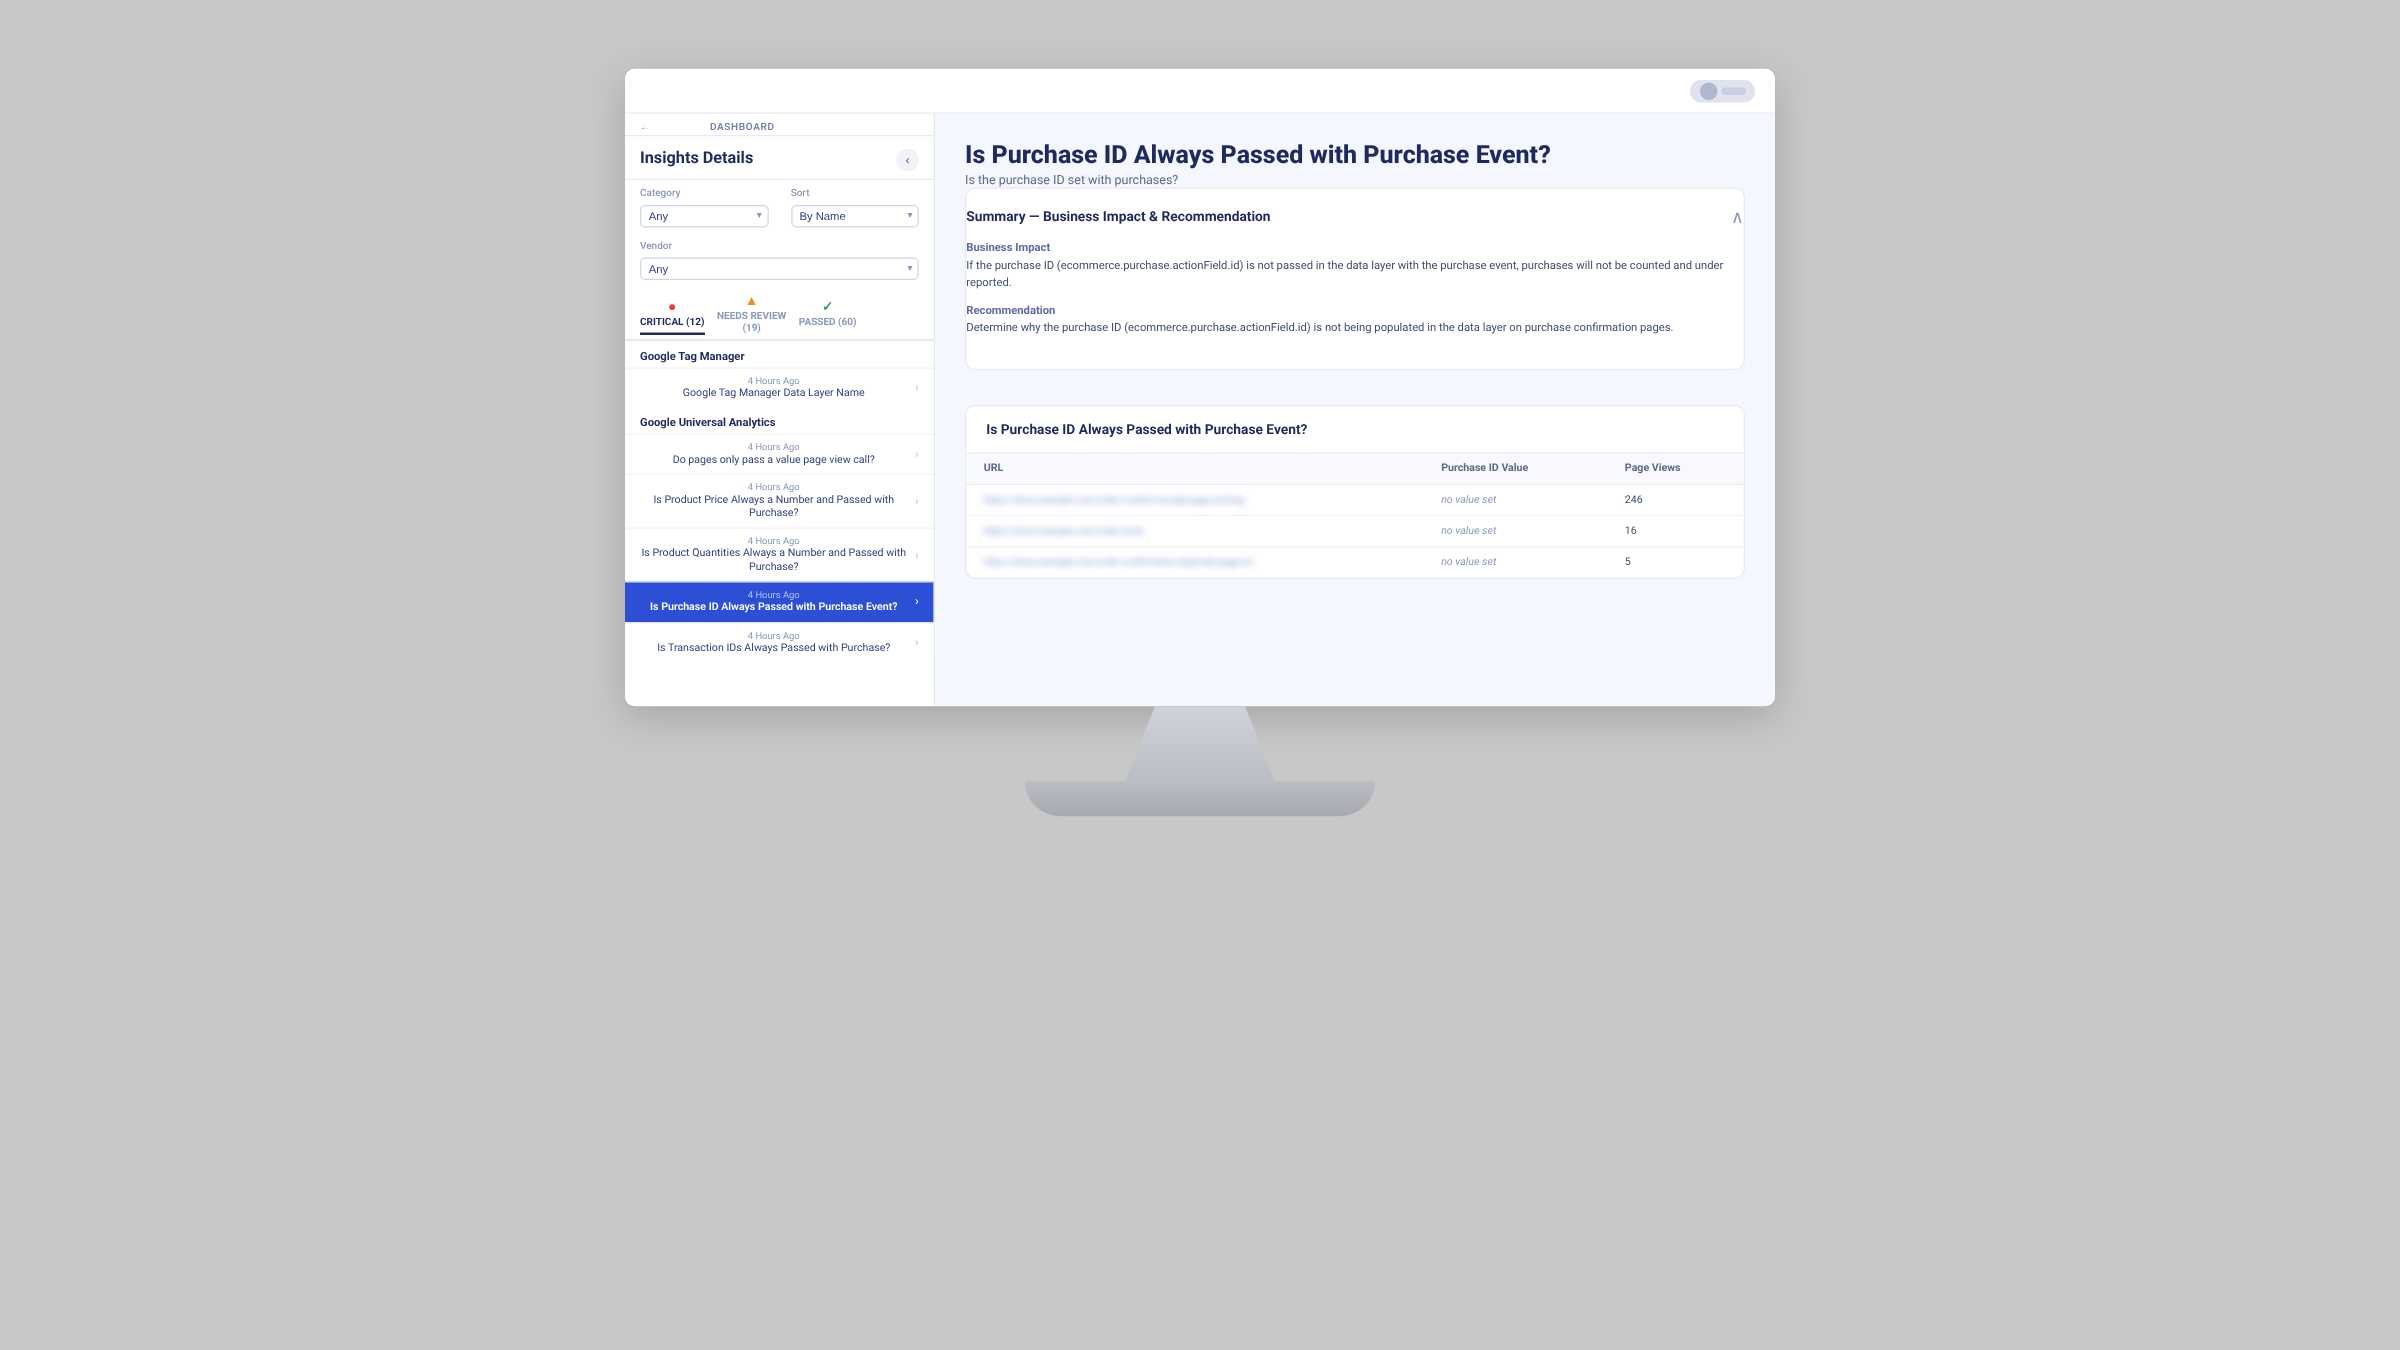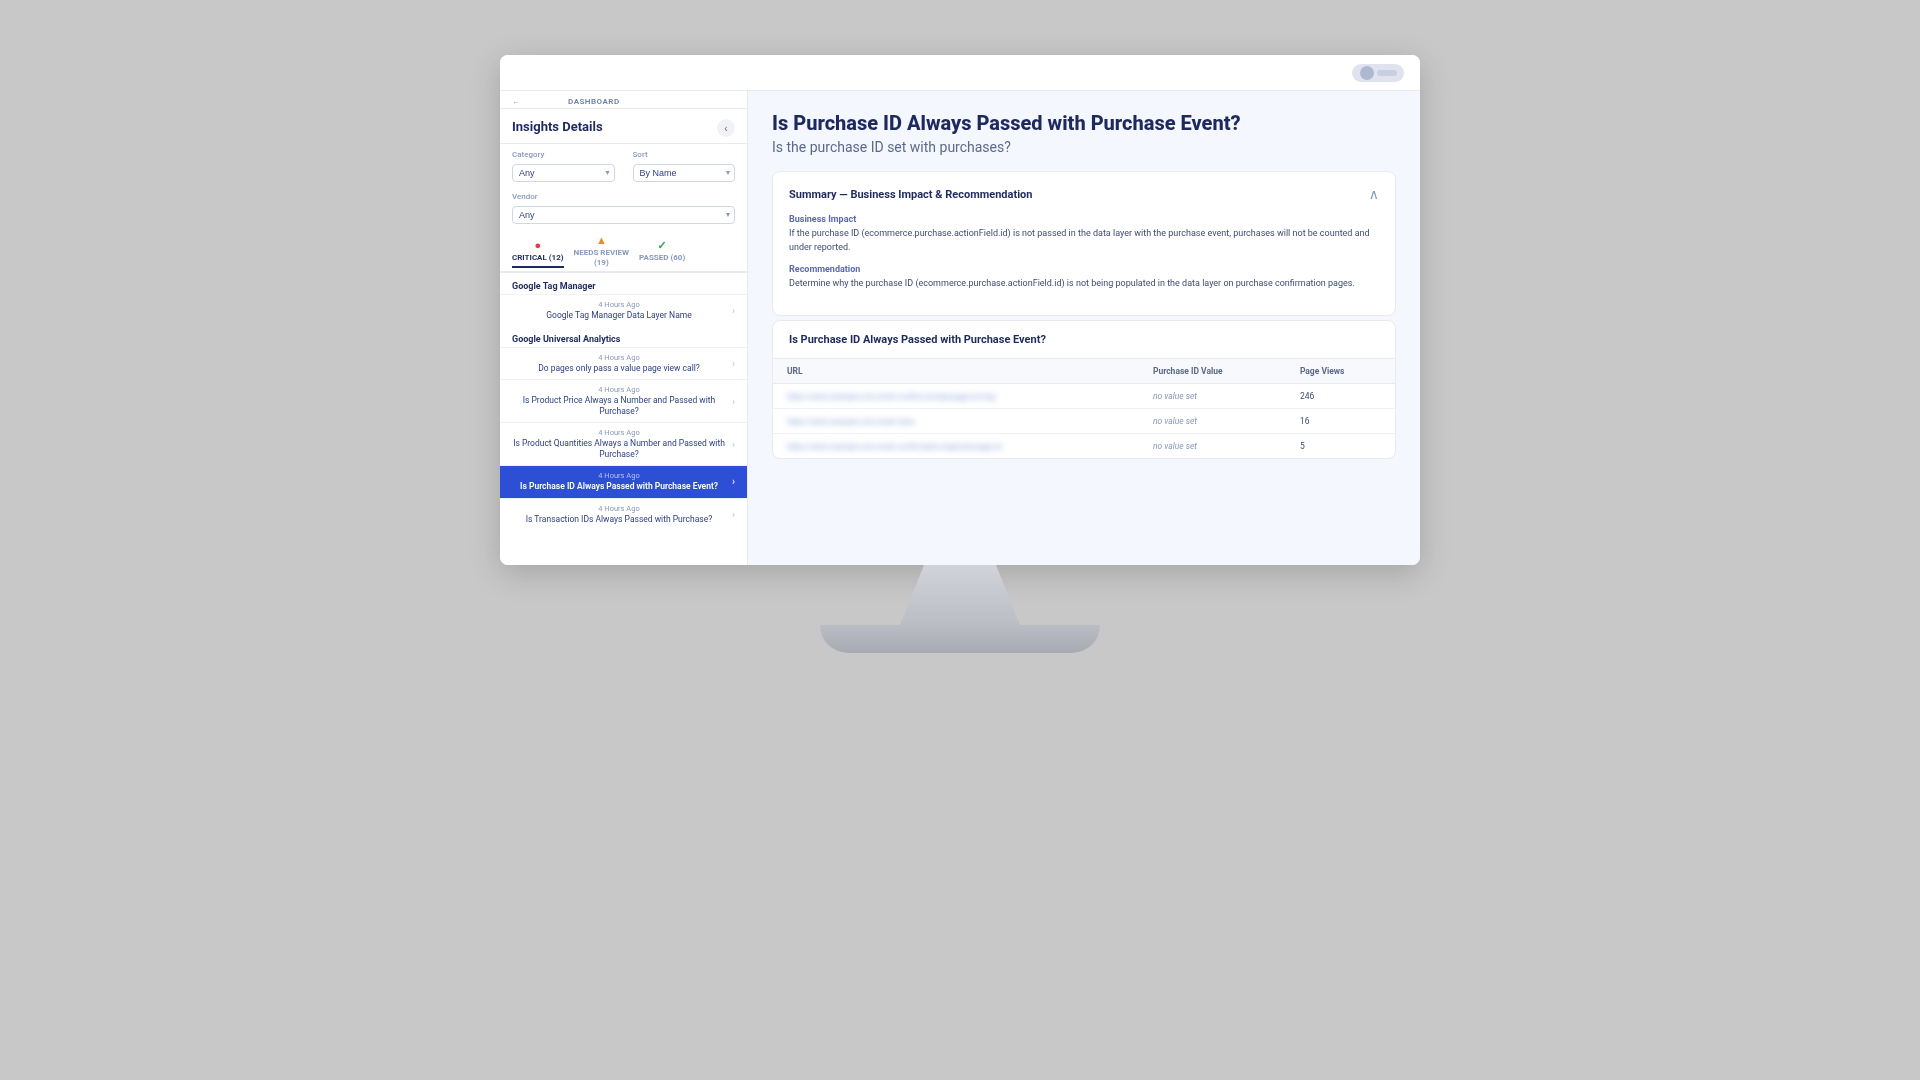--- a/index.html
+++ b/index.html
@@ -308,29 +308,28 @@
       padding: 20px 24px;
     }
     .detail-title {
       font-size: 20px;
       font-weight: 800;
       color: #1e2a5e;
       margin-bottom: 4px;
       line-height: 1.2;
     }
     .detail-subtitle {
-      font-size: 14px;
+      font-size: 10px;
       color: #5b6a8a;
-      margin-bottom: 16px;
     }
     .summary-card {
       background: #fff;
       border-radius: 8px;
-      padding: 14px 16px;
-      margin-bottom: 4px;
+      padding: 14px 0;
+      margin-bottom: 28px;
       border: 1px solid #e8eaf0;
     }
     .summary-card-header {
       display: flex;
       align-items: center;
       justify-content: space-between;
       margin-bottom: 12px;
     }
     .summary-card-title {
       font-size: 11px;

